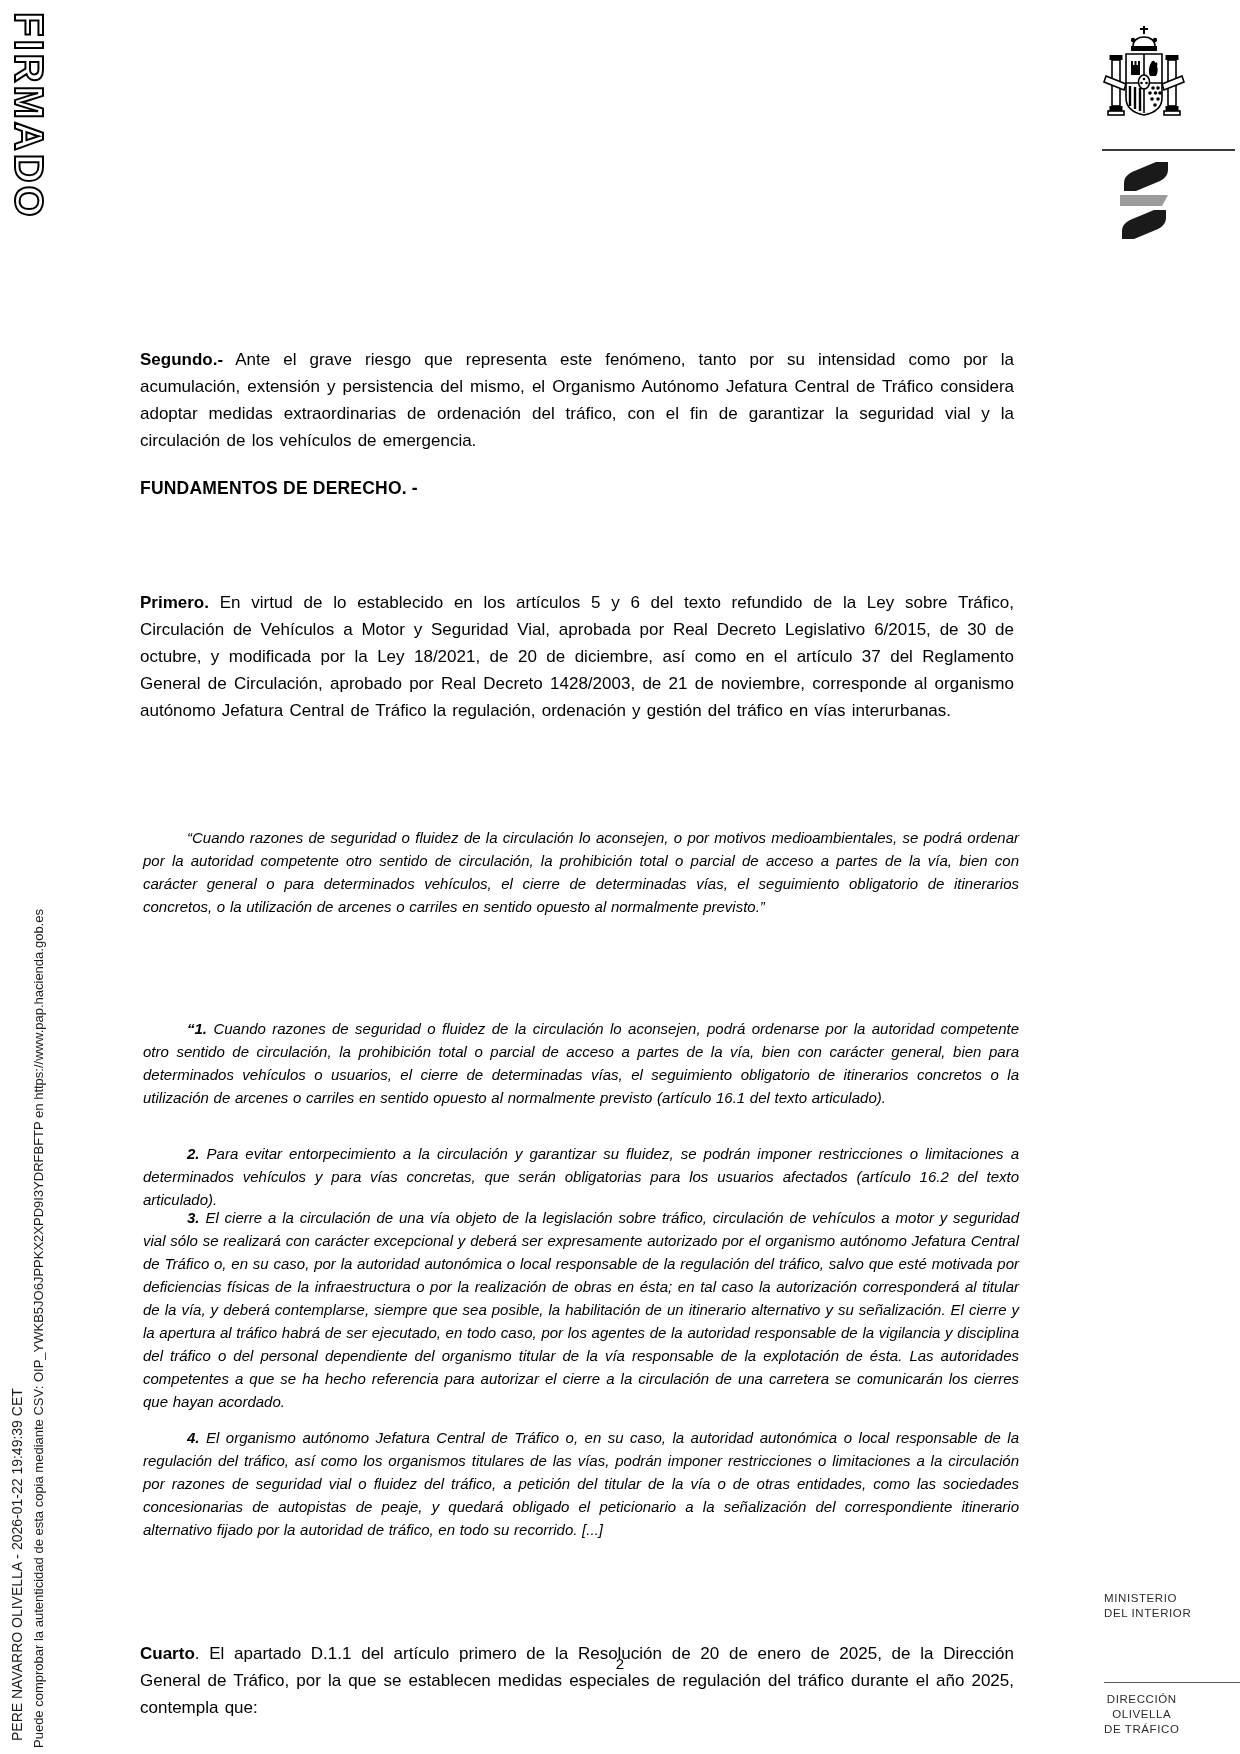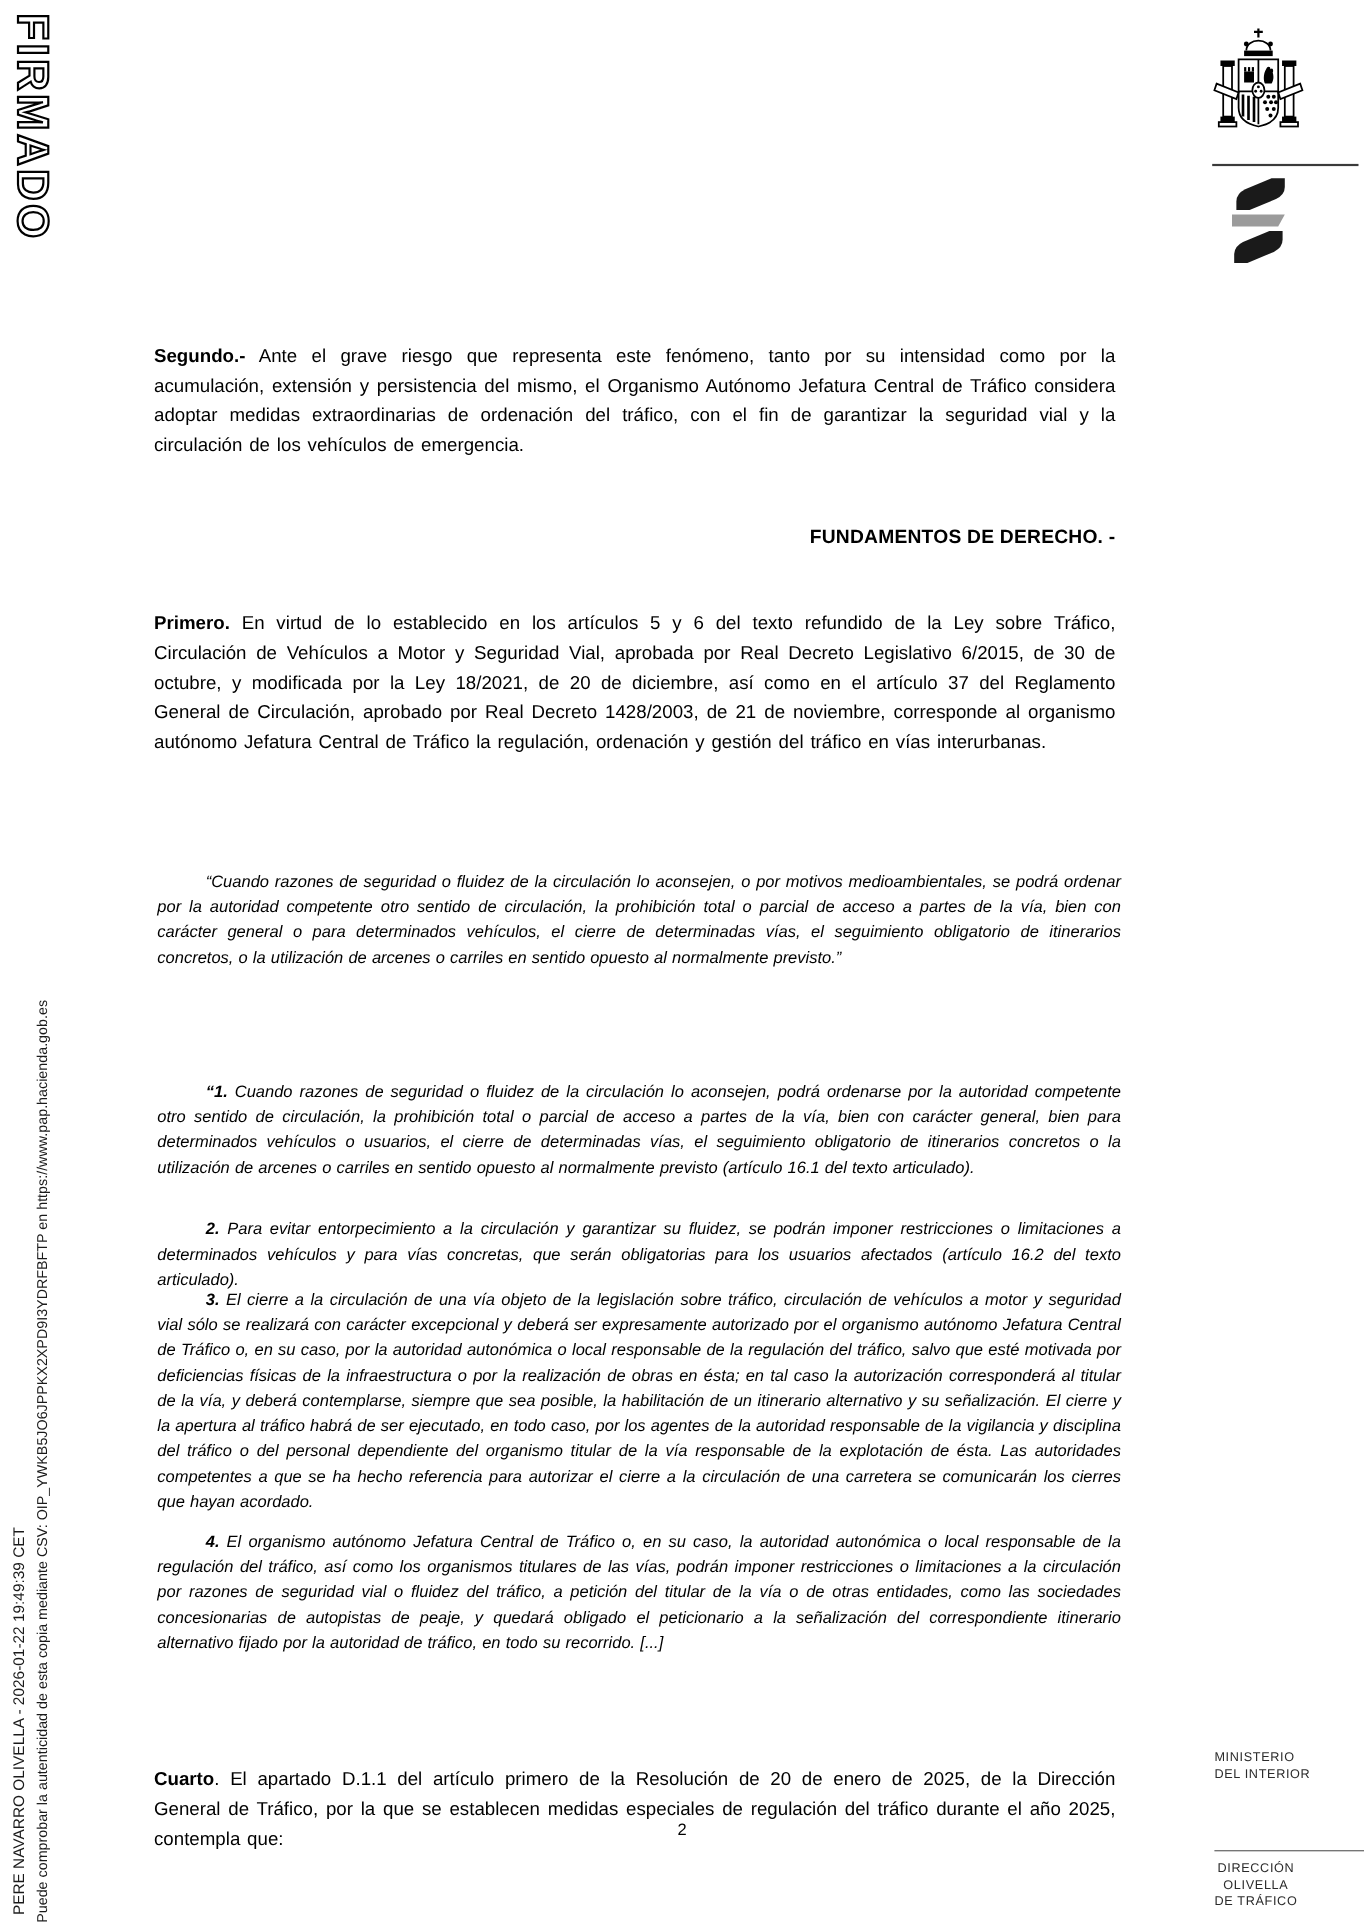--- a/index.html
+++ b/index.html
@@ -45,41 +45,43 @@
 
   
   .blk {
     position: absolute;
     left: 140px;
     width: 874px;
     font-size: 17px;
     line-height: 27px;
     text-align: justify;
     word-spacing: 1.5px;
+    margin-top: 36px;
   }
   .blk .lead { font-weight: bold; }
   .doc-heading {
     position: absolute;
     left: 140px;
     width: 874px;
-    text-align: right;
+    text-align: left;
     font-size: 17.5px;
     font-weight: bold;
     letter-spacing: 0.2px;
   }
   .quote {
     position: absolute;
     left: 143px;
     width: 876px;
     font-size: 15px;
     line-height: 23px;
     font-style: italic;
     text-align: justify;
     text-indent: 44px;
     word-spacing: 0.5px;
+    margin-top: 36px;
   }
   .quote .qlead { font-weight: bold; }
 
   
   .page-num {
     position: absolute;
     left: 0; top: 1655px;
     width: 1240px;
     text-align: center;
     font-size: 15px;

